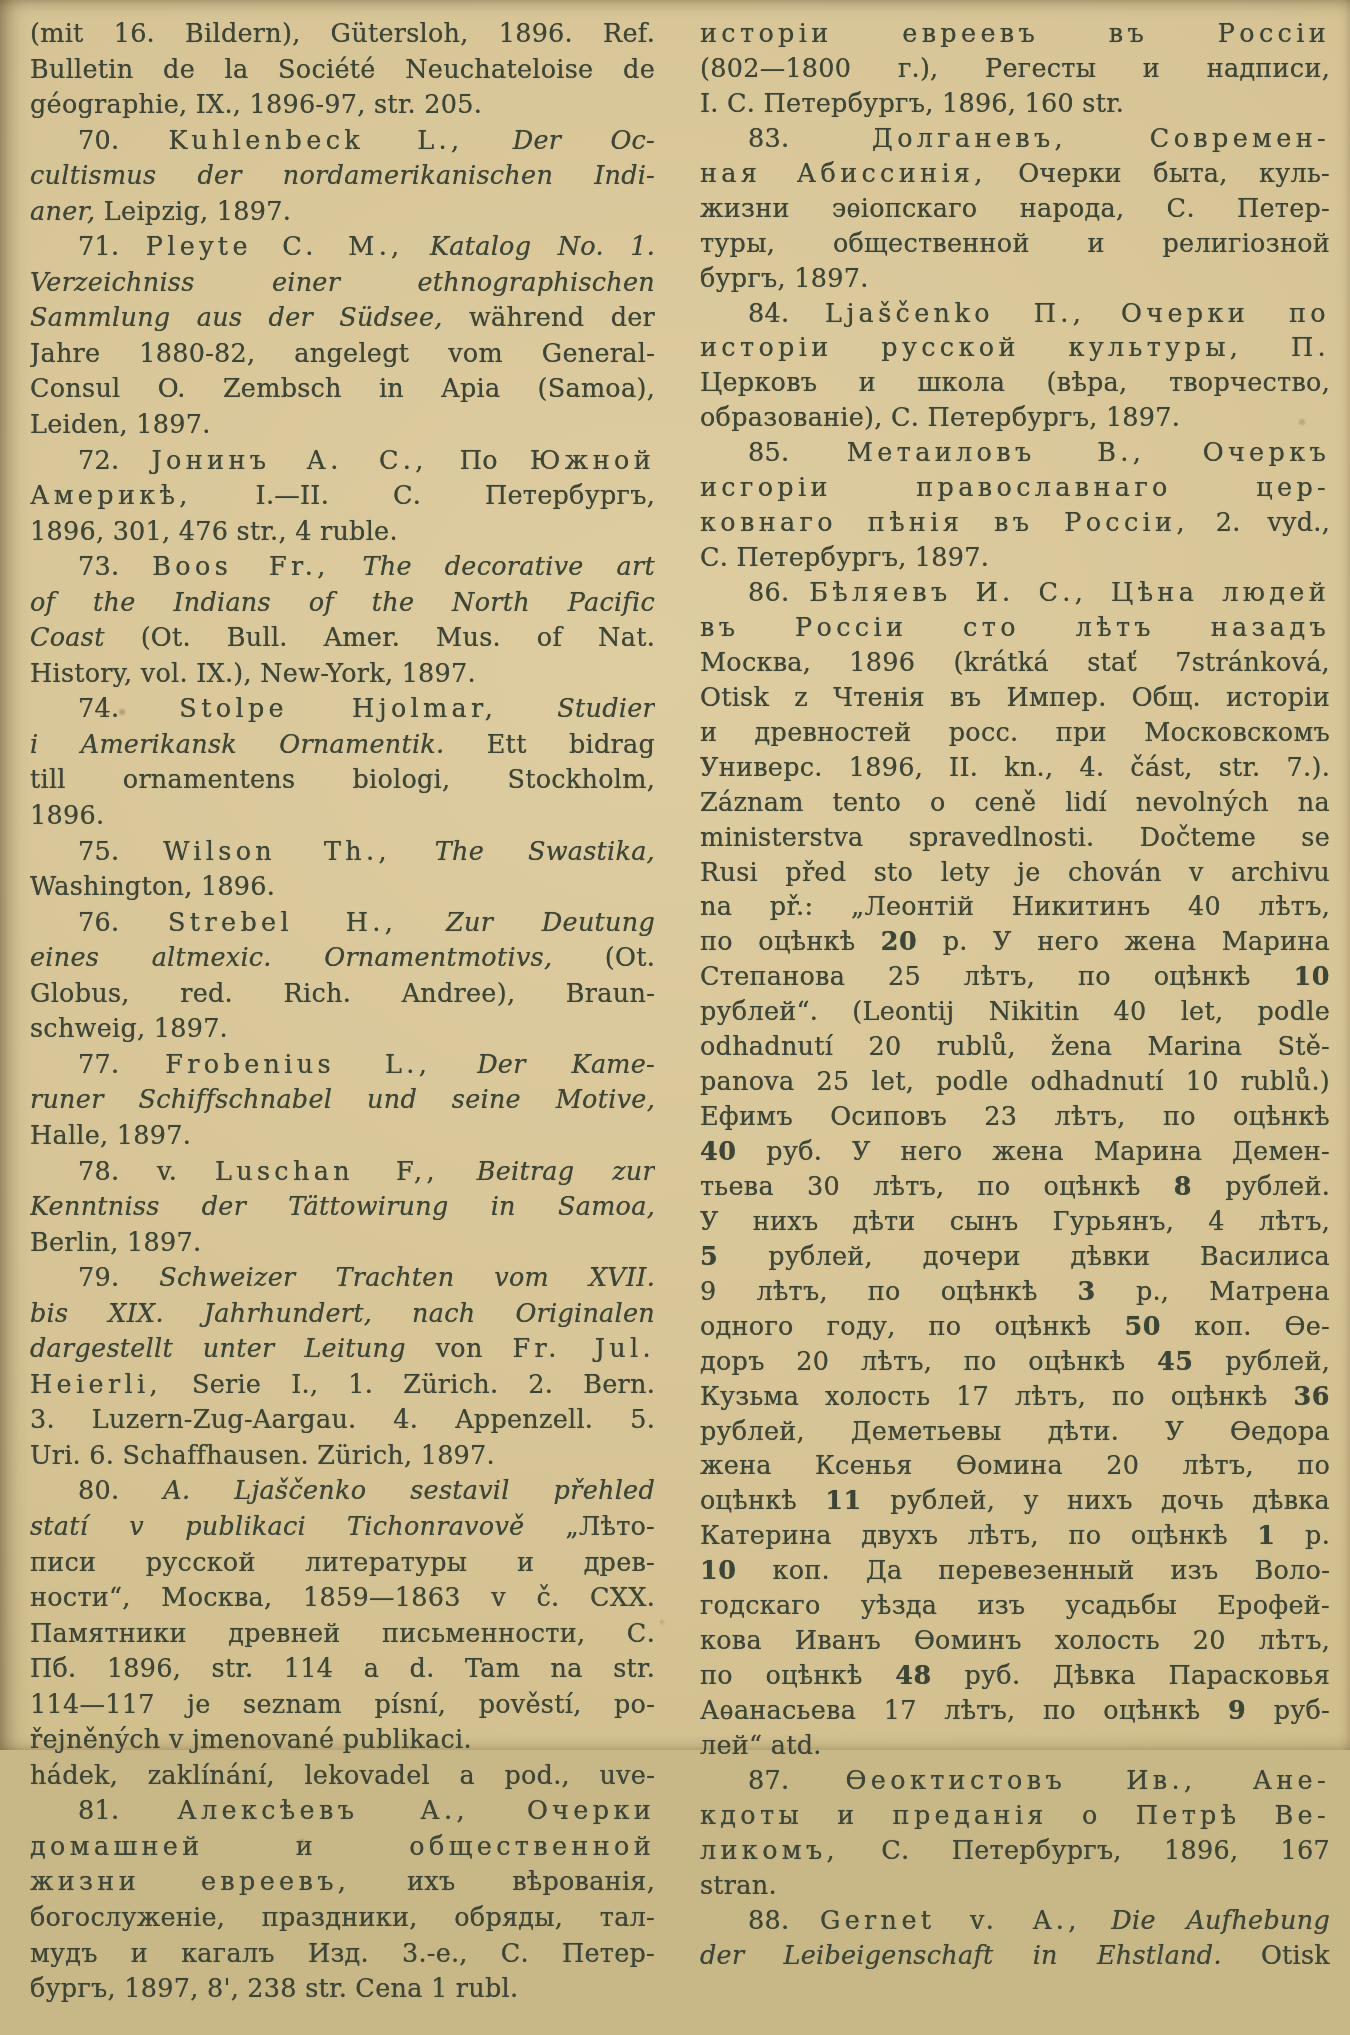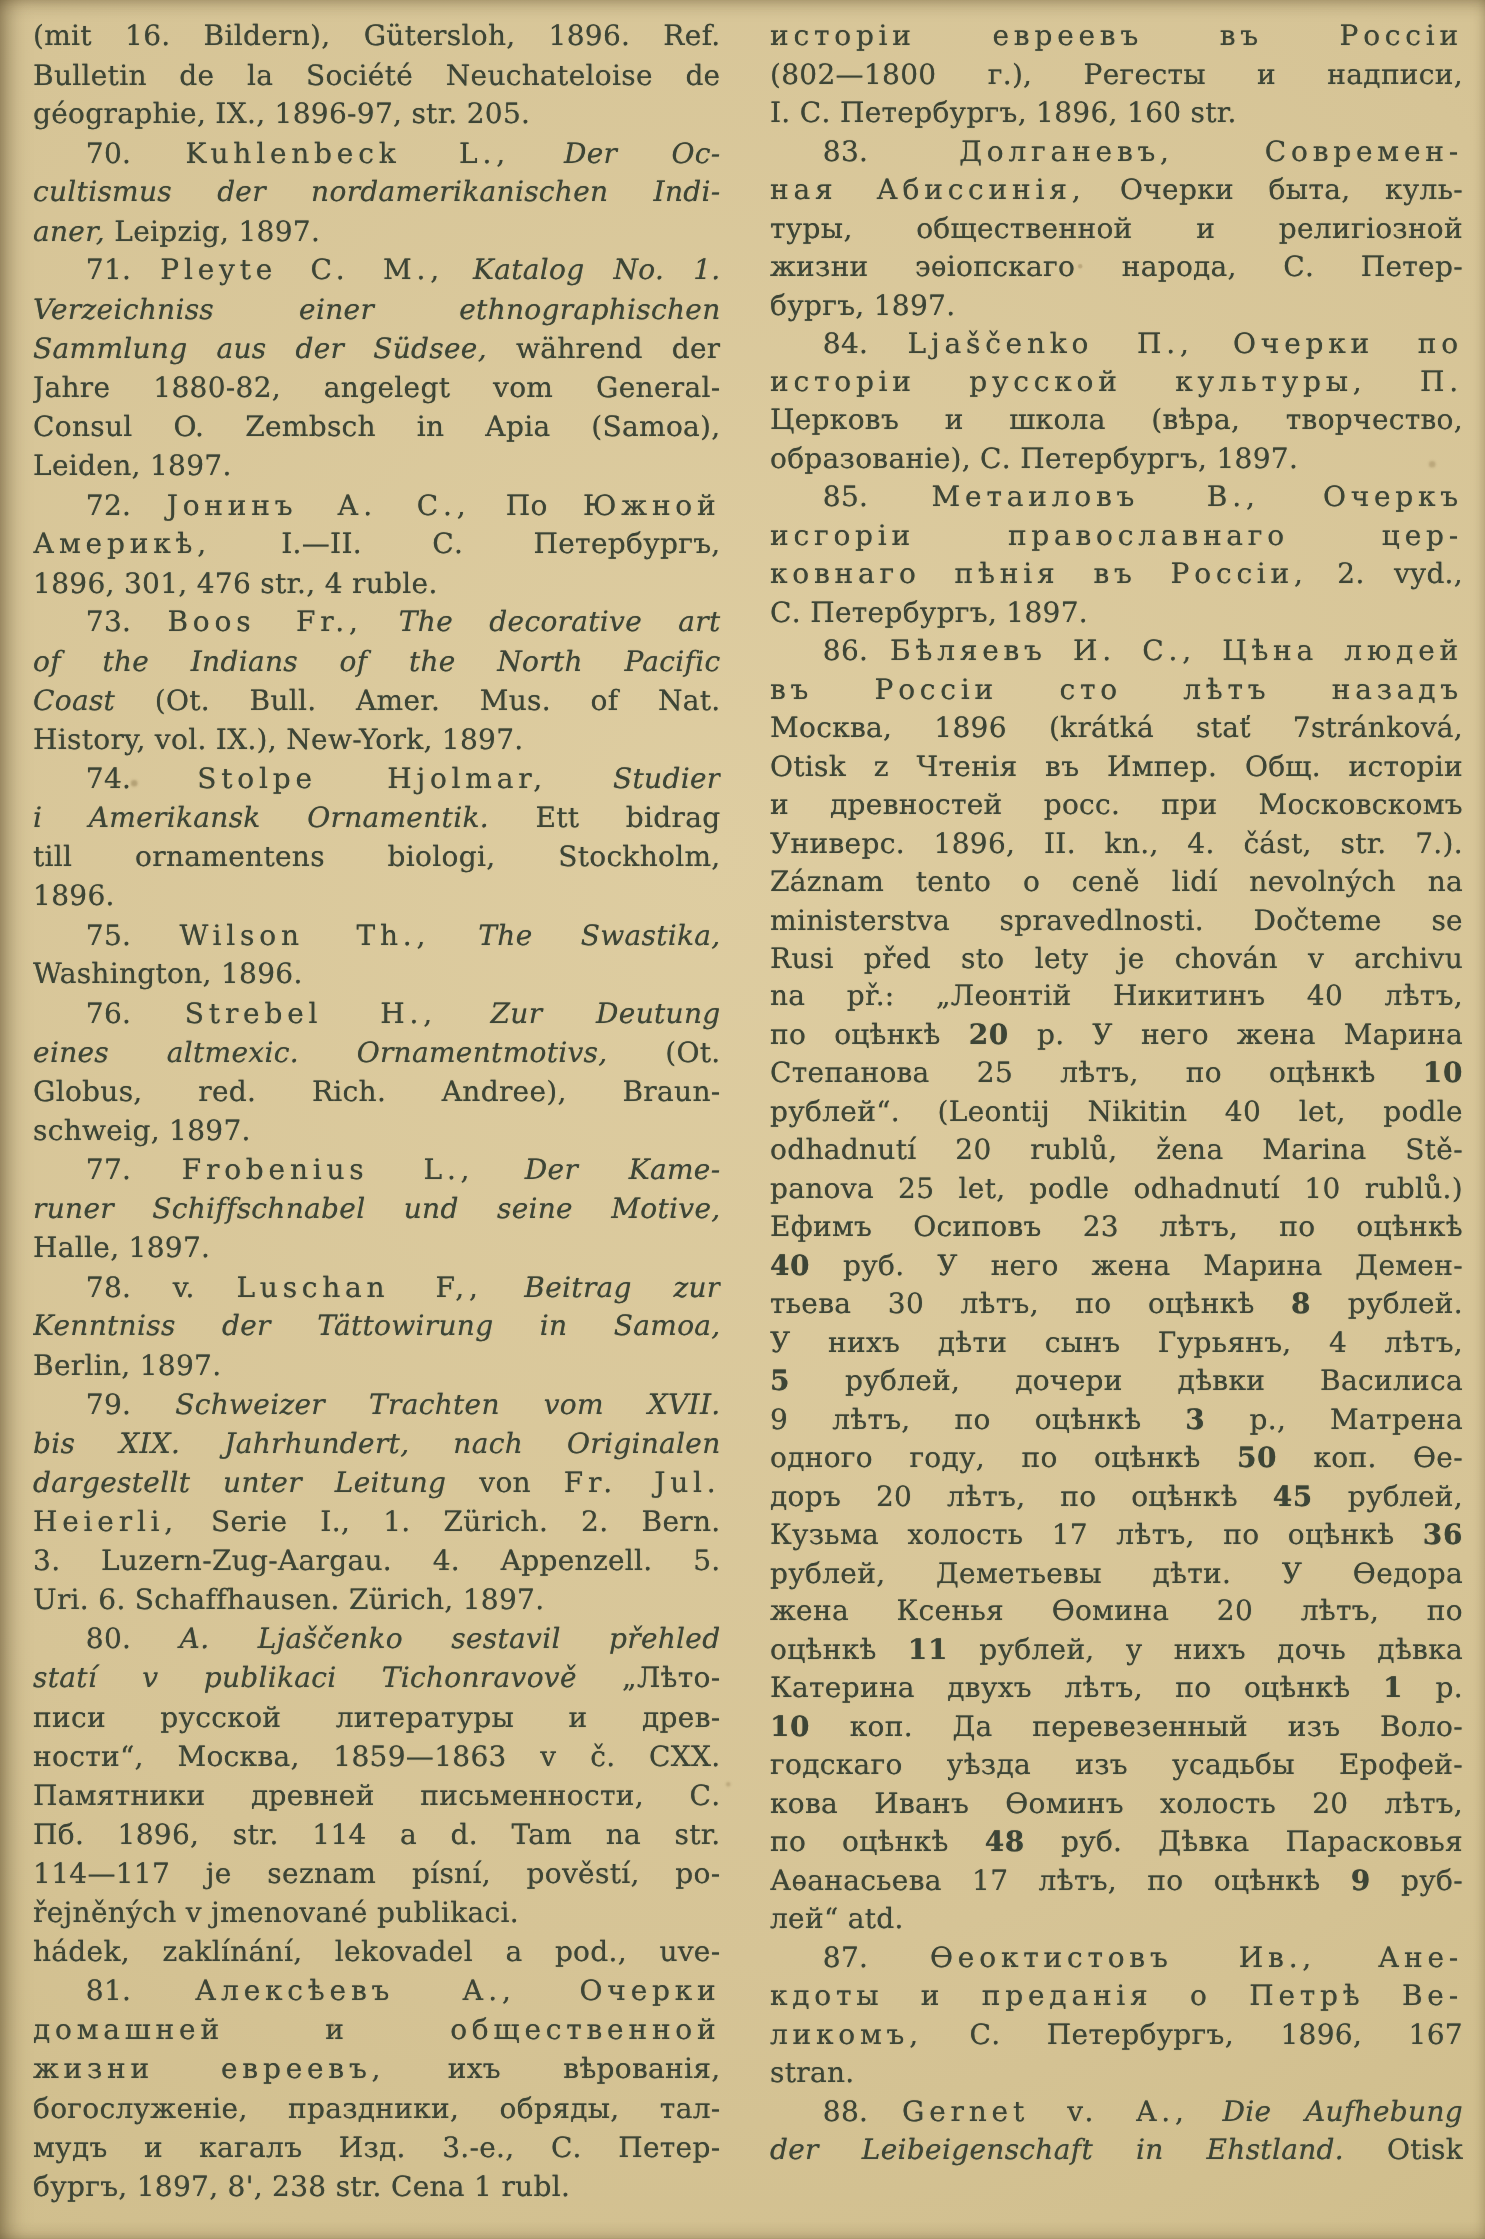--- a/index.html
+++ b/index.html
@@ -7,21 +7,21 @@
     --ink:#3d4536;
   }
   html,body{margin:0;padding:0;}
   body{
     width:1350px;height:2035px;
     background:#c8b787;
     overflow:hidden;
   }
   .page{
     position:relative;
-    width:1350px;height:2035px;
+    width:1350px;height:1750px;
     box-sizing:border-box;
     padding:16px 20px 0 30px;
     background:
       radial-gradient(120% 90% at 48% 38%, #decda1 0%, var(--paper) 55%, #cbb985 100%);
     box-shadow:
       inset 16px 0 22px -12px rgba(70,55,25,.6),
       inset -8px 0 14px -10px rgba(70,55,25,.35),
       inset 0 12px 18px -12px rgba(70,55,25,.4),
       inset 0 -10px 16px -12px rgba(70,55,25,.3);
     display:flex;
@@ -120,22 +120,22 @@
       <div class="line"><span>богослуженіе, праздники, обряды, тал-</span></div>
       <div class="line"><span>мудъ и кагалъ Изд. 3.-е., С. Петер-</span></div>
       <div class="line end"><span>бургъ, 1897, 8', 238 str. Cena 1 rubl.</span></div>
     </div>
   <div class="col col-right">
       <div class="line"><span class="st-sp">исторіи евреевъ въ Россіи</span></div>
       <div class="line"><span>(802—1800 г.), Регесты и надписи,</span></div>
       <div class="line end"><span>I. С. Петербургъ, 1896, 160 str.</span></div>
       <div class="line indent"><span>83. </span><span class="st-sp">Долганевъ,</span><span> </span><span class="st-sp">Современ-</span></div>
       <div class="line"><span class="st-sp">ная Абиссинія,</span><span> Очерки быта, куль-</span></div>
+      <div class="line"><span>жизни эѳіопскаго народа, С. Петер-</span></div>
       <div class="line"><span>туры, общественной и религіозной</span></div>
-      <div class="line"><span>жизни эѳіопскаго народа, С. Петер-</span></div>
       <div class="line end"><span>бургъ, 1897.</span></div>
       <div class="line indent"><span>84. </span><span class="st-sp">Ljaščenko П.,</span><span> </span><span class="st-sp">Очерки по</span></div>
       <div class="line"><span class="st-sp">исторіи русской культуры, П.</span></div>
       <div class="line"><span>Церковъ и школа (вѣра, творчество,</span></div>
       <div class="line end"><span>образованіе), С. Петербургъ, 1897.</span></div>
       <div class="line indent"><span>85. </span><span class="st-sp">Метаиловъ В.,</span><span> </span><span class="st-sp">Очеркъ</span></div>
       <div class="line"><span class="st-sp">исгоріи православнаго цер-</span></div>
       <div class="line"><span class="st-sp">ковнаго пѣнія въ Россіи,</span><span> 2. vyd.,</span></div>
       <div class="line end"><span>С. Петербургъ, 1897.</span></div>
       <div class="line indent"><span>86. </span><span class="st-sp">Бѣляевъ И. С., Цѣна людей</span></div>

